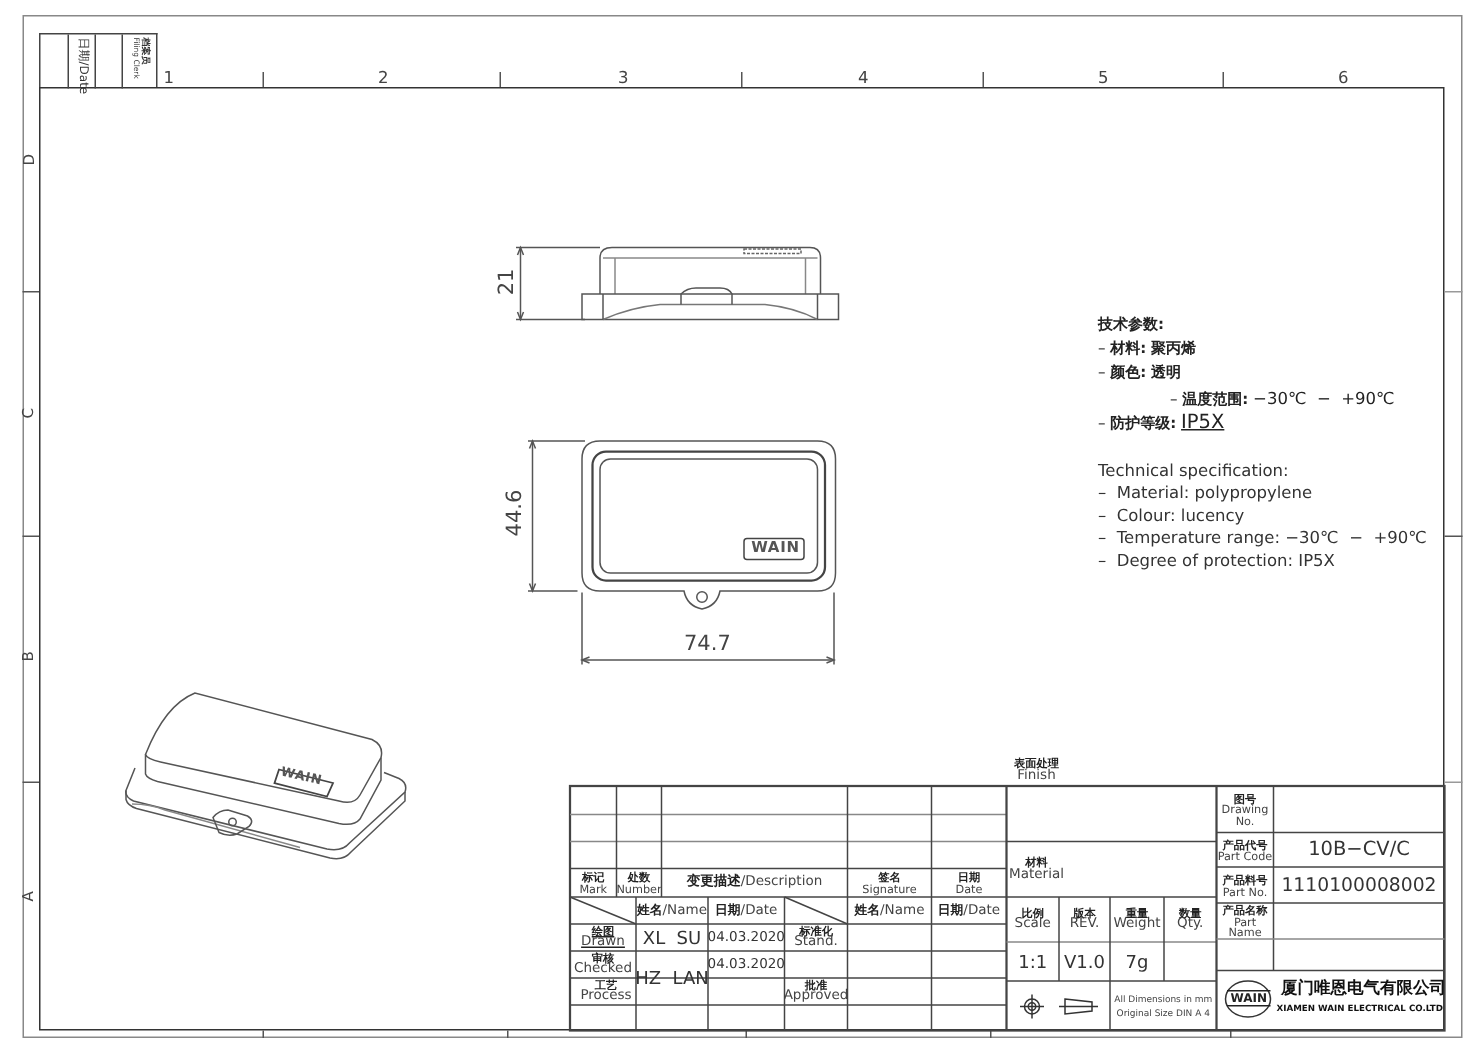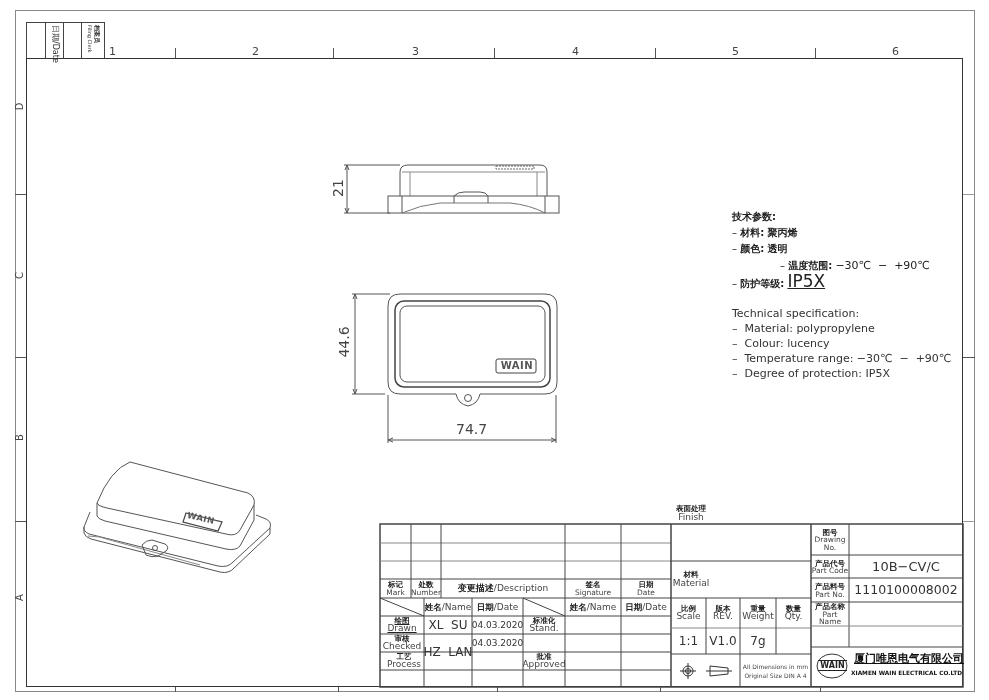--- a/index.html
+++ b/index.html
@@ -144,21 +144,21 @@
     </g>
   </svg>
   <div class="abs" style="left:187px;top:513px;font-size:8.5px;font-weight:bold;color:#555;transform:rotate(13deg);letter-spacing:0.5px;">WAIN</div>
 </div>
 
 <div>
   <div class="abs spec-cn" style="left:732px;top:209px;font-weight:bold;">技术参数:</div>
   <div class="abs spec-cn" style="left:732px;top:225px;">– <b>材料:</b> <b>聚丙烯</b></div>
   <div class="abs spec-cn" style="left:732px;top:241px;">– <b>颜色:</b> <b>透明</b></div>
   <div class="abs spec-cn" style="left:732px;top:258px;margin-left:48px;">– <b>温度范围:</b> <span style="font-size:11px;">−30℃  −  +90℃</span></div>
-  <div class="abs spec-cn" style="left:732px;top:274px;">– <b>防护等级:</b> <span style="font-size:17px;text-decoration:underline;">IP5X</span></div>
+  <div class="abs spec-cn" style="left:732px;top:274px;">– <b>防护等级:</b> <span style="font-size:13px;text-decoration:underline;">IP5X</span></div>
 
   <div class="spec" style="left:732px;top:306px;">Technical specification:</div>
   <div class="spec" style="left:732px;top:321px;">–  <span>Material: polypropylene</span></div>
   <div class="spec" style="left:732px;top:336px;">–  <span>Colour: lucency</span></div>
   <div class="spec" style="left:732px;top:351px;">–  <span>Temperature range: −30℃  −  +90℃</span></div>
   <div class="spec" style="left:732px;top:366px;">–  <span>Degree of protection: IP5X</span></div>
 </div>
 
 <div>
   <svg width="989" height="700" style="left:0;top:0;">
@@ -335,15 +335,15 @@
     <span class="en-sm">Part No.</span>
   </div>
   <div class="cell val" style="left:849px;top:578px;width:114px;height:24px;font-size:12.5px;">1110100008002</div>
   <div class="cell" style="left:811px;top:603px;width:38px;height:23px;">
     <span class="cn">产品名称</span>
     <span class="en-sm">Part Name</span>
   </div>
   <div class="cell val" style="left:849px;top:602px;width:114px;height:45px;"></div>
 
   <div class="abs" style="left:818px;top:660px;width:29px;font-size:8px;font-weight:bold;color:#222;text-align:center;border-top:1px solid #222;border-bottom:1px solid #222;line-height:9px;">WAIN</div>
-  <div class="abs" style="left:854px;top:651px;font-size:11px;font-weight:bold;color:#111;text-decoration:underline;">厦门唯恩电气有限公司</div>
+  <div class="abs" style="left:854px;top:651px;font-size:11px;font-weight:bold;color:#111;">厦门唯恩电气有限公司</div>
   <div class="abs" style="left:851px;top:670px;font-size:5.8px;font-weight:bold;color:#111;white-space:nowrap;">XIAMEN WAIN ELECTRICAL CO.LTD</div>
 </div>
 
 </body></html>

